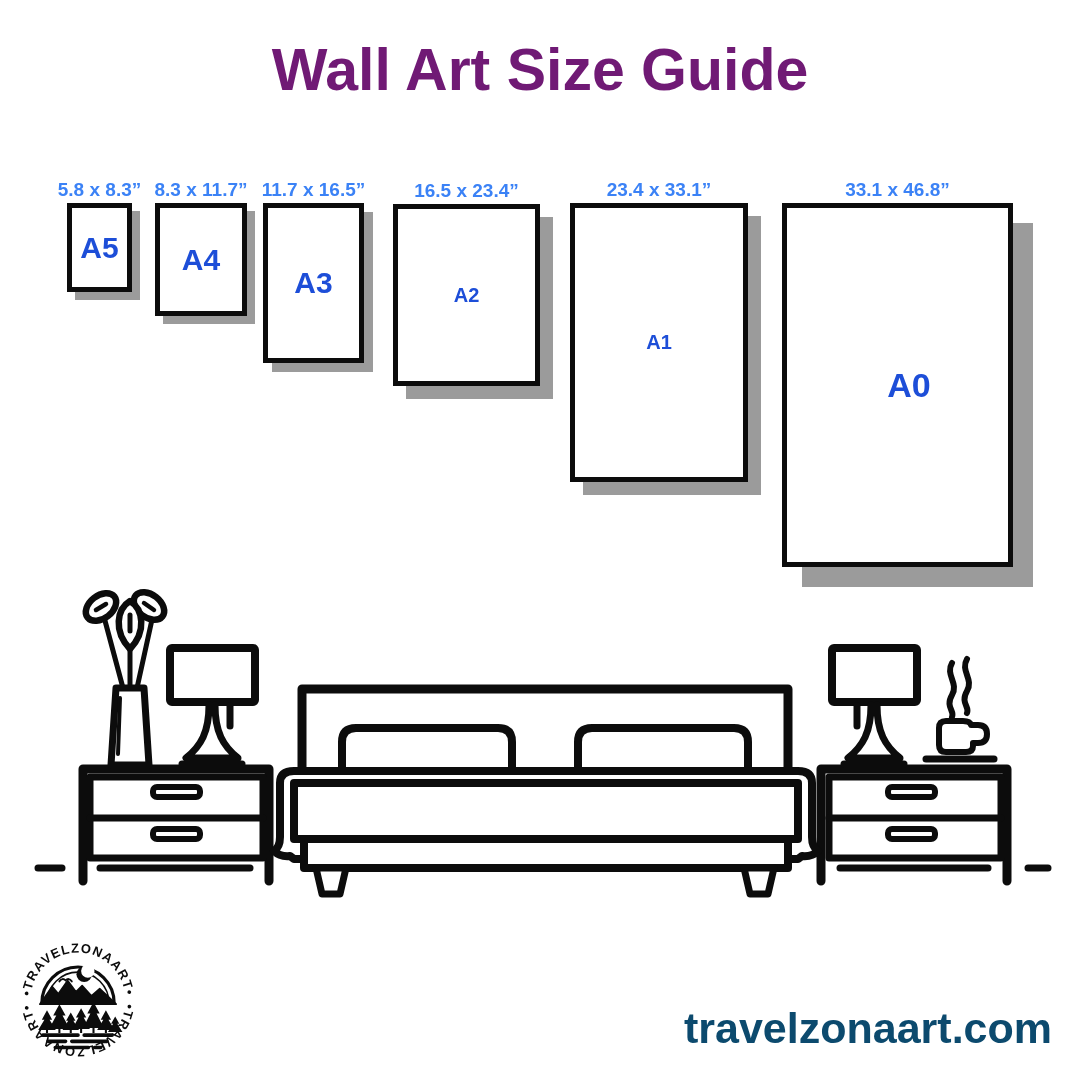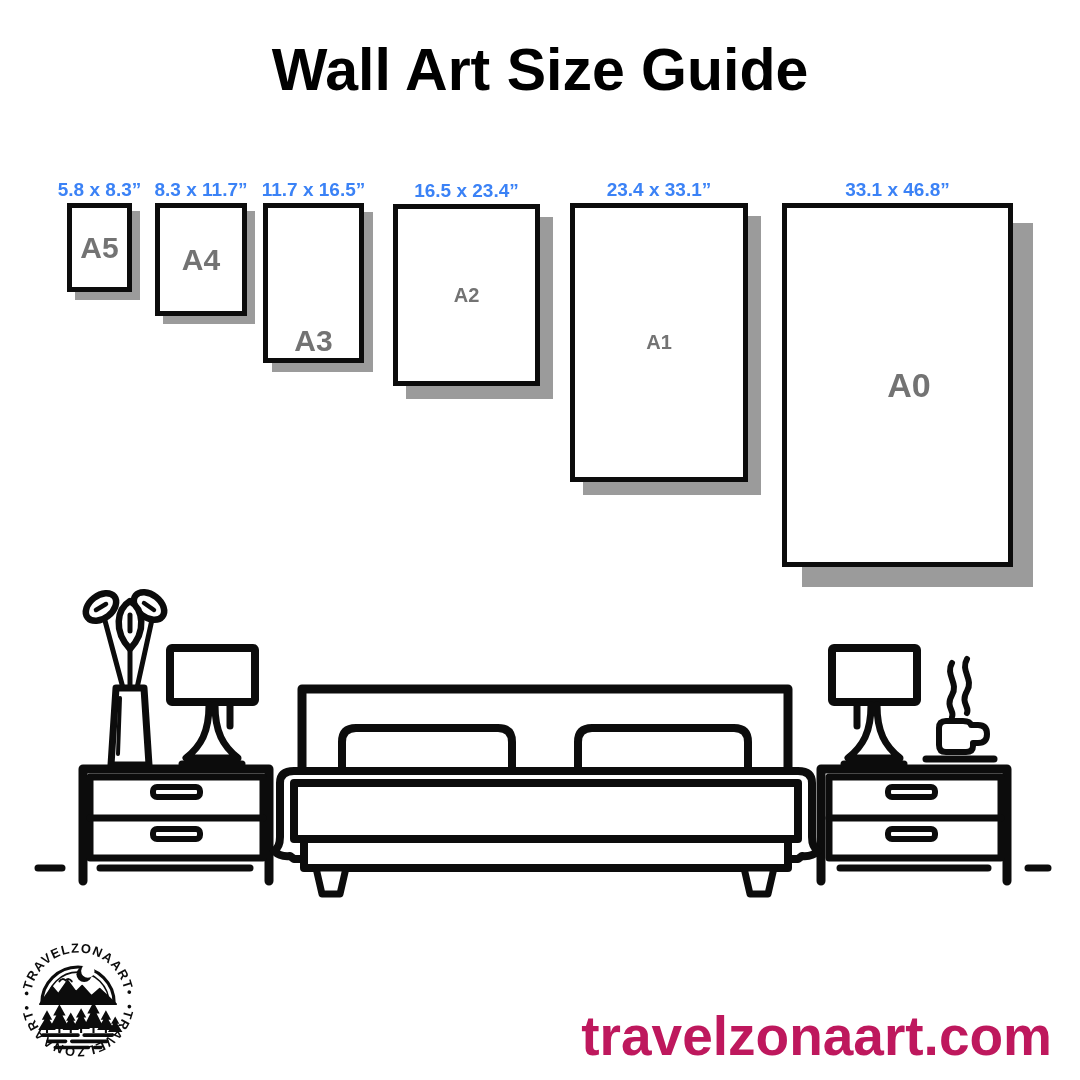--- a/index.html
+++ b/index.html
@@ -5,54 +5,54 @@
   html,body { margin:0; padding:0; background:#ffffff; }
   .canvas {
     position:relative; width:1080px; height:1080px;
     background:#ffffff; overflow:hidden;
     font-family:"Liberation Sans", sans-serif; color:#0c0c0c;
   }
   
   .page-title {
     position:absolute; left:0; right:0; top:36px;
     text-align:center; font-size:59px; font-weight:800;
-    letter-spacing:0px; color:#000000; margin:0;
+    letter-spacing:0px; color:#701a75; margin:0;
   }
   
   .frame {
     position:absolute; box-sizing:border-box; background:#ffffff;
     border:5px solid #0c0c0c; display:flex; align-items:center; justify-content:center;
   }
   .f-a5 { left:67px;  top:203px; width:65px;  height:89px;  box-shadow:8px 8px 0 #9b9b9b; }
   .f-a4 { left:155px; top:203px; width:92px;  height:113px; box-shadow:8px 8px 0 #9b9b9b; }
-  .f-a3 { left:263px; top:203px; width:101px; height:160px; box-shadow:9px 9px 0 #9b9b9b;align-items:flex-end; }
+  .f-a3 { left:263px; top:203px; width:101px; height:160px; box-shadow:9px 9px 0 #9b9b9b; }
   .f-a2 { left:393px; top:204px; width:147px; height:182px; box-shadow:13px 13px 0 #9b9b9b; }
   .f-a1 { left:570px; top:203px; width:178px; height:279px; box-shadow:13px 13px 0 #9b9b9b; }
   .f-a0 { left:782px; top:203px; width:231px; height:364px; box-shadow:20px 20px 0 #9b9b9b;padding-left:23px; }
   .dims {
     position:absolute; bottom:100%; margin-bottom:7px; left:50%;
     transform:translateX(-50%); white-space:nowrap;
     font-size:19px; font-weight:700; color:#3b82f6;
   }
-  .letter { font-weight:700; font-size:30px; color:#737373; }
+  .letter { font-weight:700; font-size:30px; color:#1d4ed8; }
   .f-a2 .letter, .f-a1 .letter { font-size:20px; }
   .f-a0 .letter { font-size:34px; }
   
   .scene { position:absolute; left:0; top:585px; width:1080px; height:330px; }
   .scene * { vector-effect:none; }
   .stroke { fill:none; stroke:#0c0c0c; stroke-linecap:round; stroke-linejoin:round; }
   .fillw  { fill:#ffffff; stroke:#0c0c0c; stroke-linecap:round; stroke-linejoin:round; }
   
   .logo { position:absolute; left:16px; top:938px; width:124px; height:124px; }
   .arc-text { font-family:"Liberation Sans", sans-serif; font-size:12.5px;
               font-weight:700; letter-spacing:1.2px; fill:#0c0c0c; }
   
   .website {
     position:absolute; right:28px; top:1004px;
-    font-size:55px; font-weight:800; color:#be185d; letter-spacing:0px;
+    font-size:43px; font-weight:800; color:#0c4a6e; letter-spacing:0px;
   }
 </style>
 </head>
 <body>
 
 <div class="canvas">
 
   <h1 class="page-title">Wall Art Size Guide</h1>
 
   <div class="frame f-a5">

